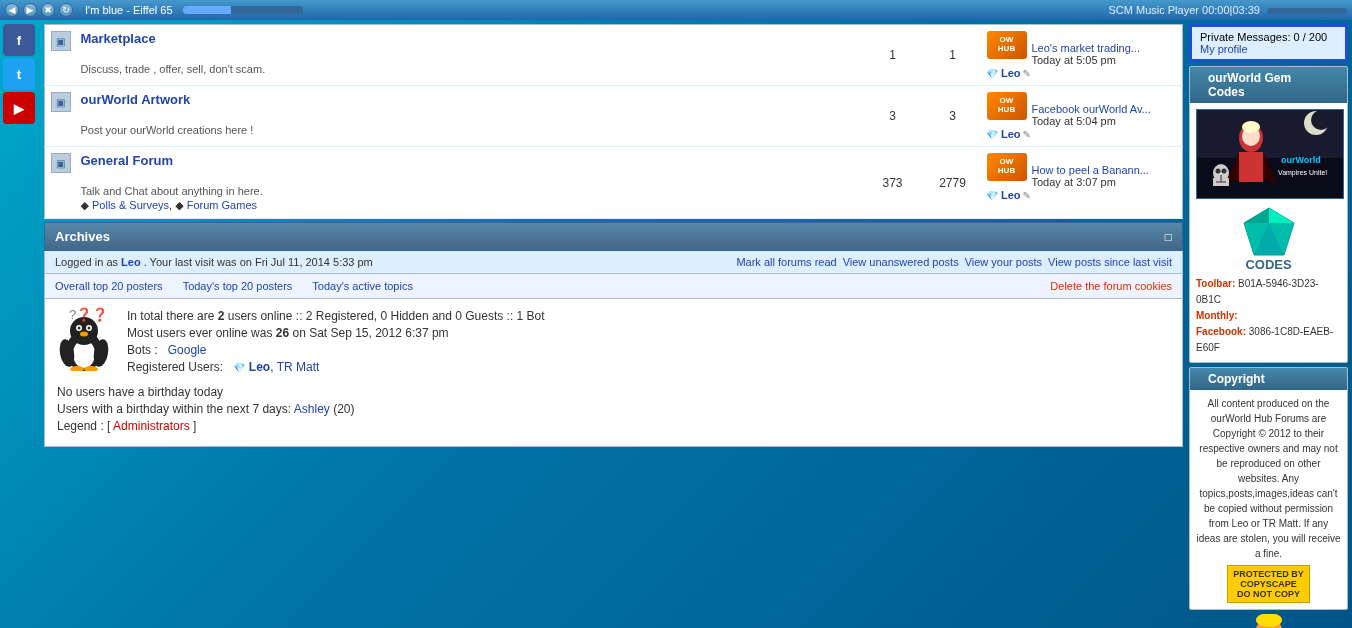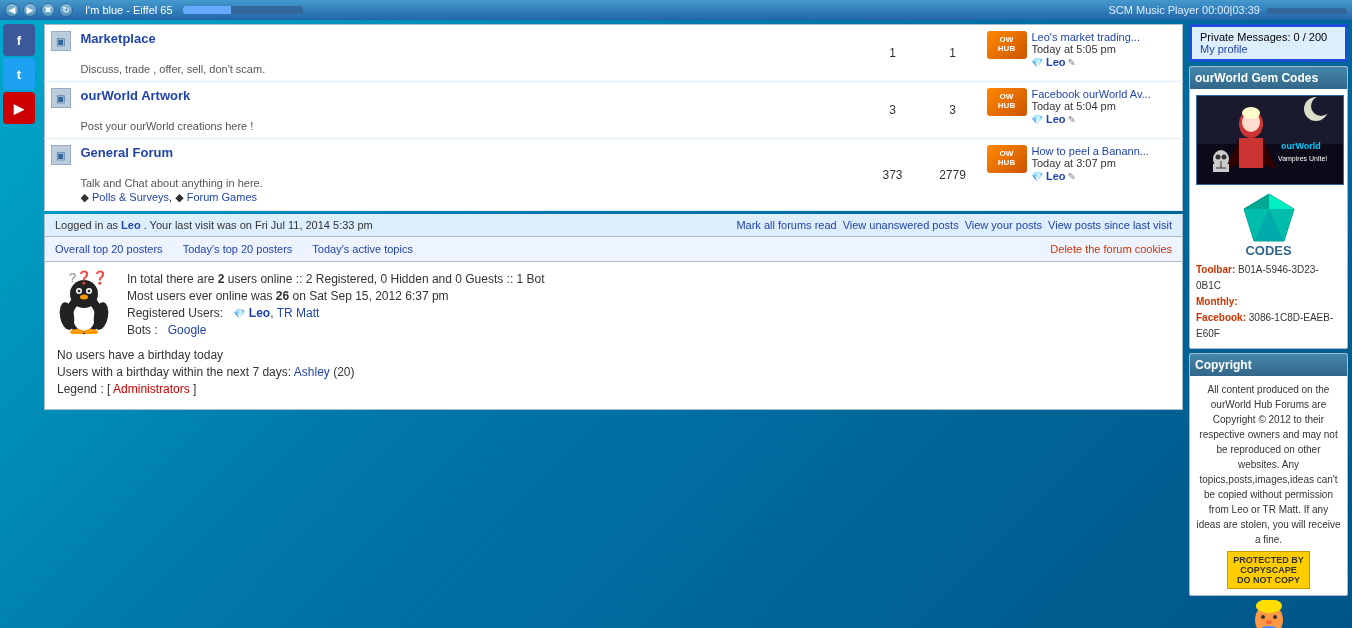--- a/index.html
+++ b/index.html
@@ -100,21 +100,21 @@
       font-size: 10px; color: #336699;
     }
     .forum-info-cell { padding: 6px 4px; vertical-align: top; }
     .forum-title { color: #2244aa; font-weight: bold; font-size: 13px; text-decoration: none; cursor: pointer; }
     .forum-desc { color: #555; font-size: 11px; margin-top: 17px; }
     .forum-sublinks { font-size: 11px; margin-top: 2px; color: #333; }
     .forum-sublinks a { color: #2244aa; text-decoration: none; font-size: 11px; }
     .forum-num-cell { width: 60px; text-align: center; padding: 6px 4px; vertical-align: middle; color: #333; font-size: 12px; }
     .forum-last-cell { width: 200px; padding: 6px 4px; vertical-align: top; }
     .last-post-text { font-size: 11px; color: #333; }
-    .last-post-title { color: #2244aa; font-size: 11px; cursor: pointer; }
+    .last-post-title { color: #2244aa; font-size: 11px; cursor: pointer; margin-top: 11px; }
     .last-post-user { display: flex; align-items: center; gap: 2px; margin-top: 1px; }
     .gem-icon { color: #00aacc; font-size: 10px; }
     .last-post-username { color: #2244aa; font-size: 11px; font-weight: bold; cursor: pointer; }
     .edit-icon { color: #888; font-size: 10px; }
 
     
     .archives-header {
       background: linear-gradient(to bottom, #5588aa, #446688);
       color: white;
       font-weight: bold;
@@ -184,21 +184,21 @@
       border: 1px solid #aabbcc;
       margin-bottom: 4px;
       border-radius: 2px;
       overflow: hidden;
     }
     .rs-panel-header {
       background: linear-gradient(to bottom, #4488aa, #336688);
       color: white;
       font-weight: bold;
       font-size: 12px;
-      padding: 4px 5px;
+      padding: 4px 18px;
     }
     .rs-panel-body { padding: 6px; }
 
     
     .pm-panel { background: #ddeeff; border: 3px solid #1d4ed8; padding: 4px 8px; margin-bottom: 4px; font-size: 11px; }
     .pm-link { color: #2244aa; cursor: pointer; text-decoration: none; font-size: 11px; }
     .game-banner {
       width: 148px; height: 90px;
       background: linear-gradient(135deg, #1a1a2e, #16213e, #0f3460);
       display: flex; align-items: center; justify-content: center;
@@ -335,20 +335,24 @@
               <span class="gem-icon">💎</span>
               <span class="last-post-username">Leo</span>
               <span class="edit-icon">✎</span>
             </div>
           </div>
         </td>
       </tr>
     </tbody>
       </table>
 
+    <div class="archives-header">
+      <span>Archives</span>
+      <span class="archives-collapse">□</span>
+    </div>
 
     <div class="status-bar">
       <div class="status-left">
         <span>Logged in as</span>
         <strong><a class="stats-link">Leo</a></strong>
         <span>. Your last visit was on Fri Jul 11, 2014 5:33 pm</span>
       </div>
       <div class="status-right">
         <a class="status-link">Mark all forums read</a>
         <a class="status-link">View unanswered posts</a>
@@ -401,32 +405,32 @@
       <div>
         <div class="stats-text">
           <span>In total there are</span>
           <strong><span>2</span></strong>
           <span>users online :: 2 Registered, 0 Hidden and 0 Guests :: 1 Bot</span>
         </div>
         <div class="stats-text">
           <span>Most users ever online was</span>
           <strong><span>26</span></strong>
           <span>on Sat Sep 15, 2012 6:37 pm</span>
+        </div>
+        <div class="stats-text">
+          <span>Bots :</span>
+          &nbsp;
+          <a class="stats-link">Google</a>
         </div>
         <div class="stats-text">
           <span>Registered Users:</span>
           &nbsp;
           <span class="gem-icon">💎</span>
           <a class="stats-link stats-bold">Leo</a>,
           <a class="stats-link">TR Matt</a>
-        </div>
-        <div class="stats-text">
-          <span>Bots :</span>
-          &nbsp;
-          <a class="stats-link">Google</a>
         </div>
         <div style="height:8px;"></div>
         <div class="stats-text">No users have a birthday today</div>
         <div class="stats-text">
           <span>Users with a birthday within the next 7 days:</span>
           <a class="stats-link">Ashley</a>
           <span>(20)</span>
         </div>
         <div class="stats-text">
           <span>Legend : [</span>

